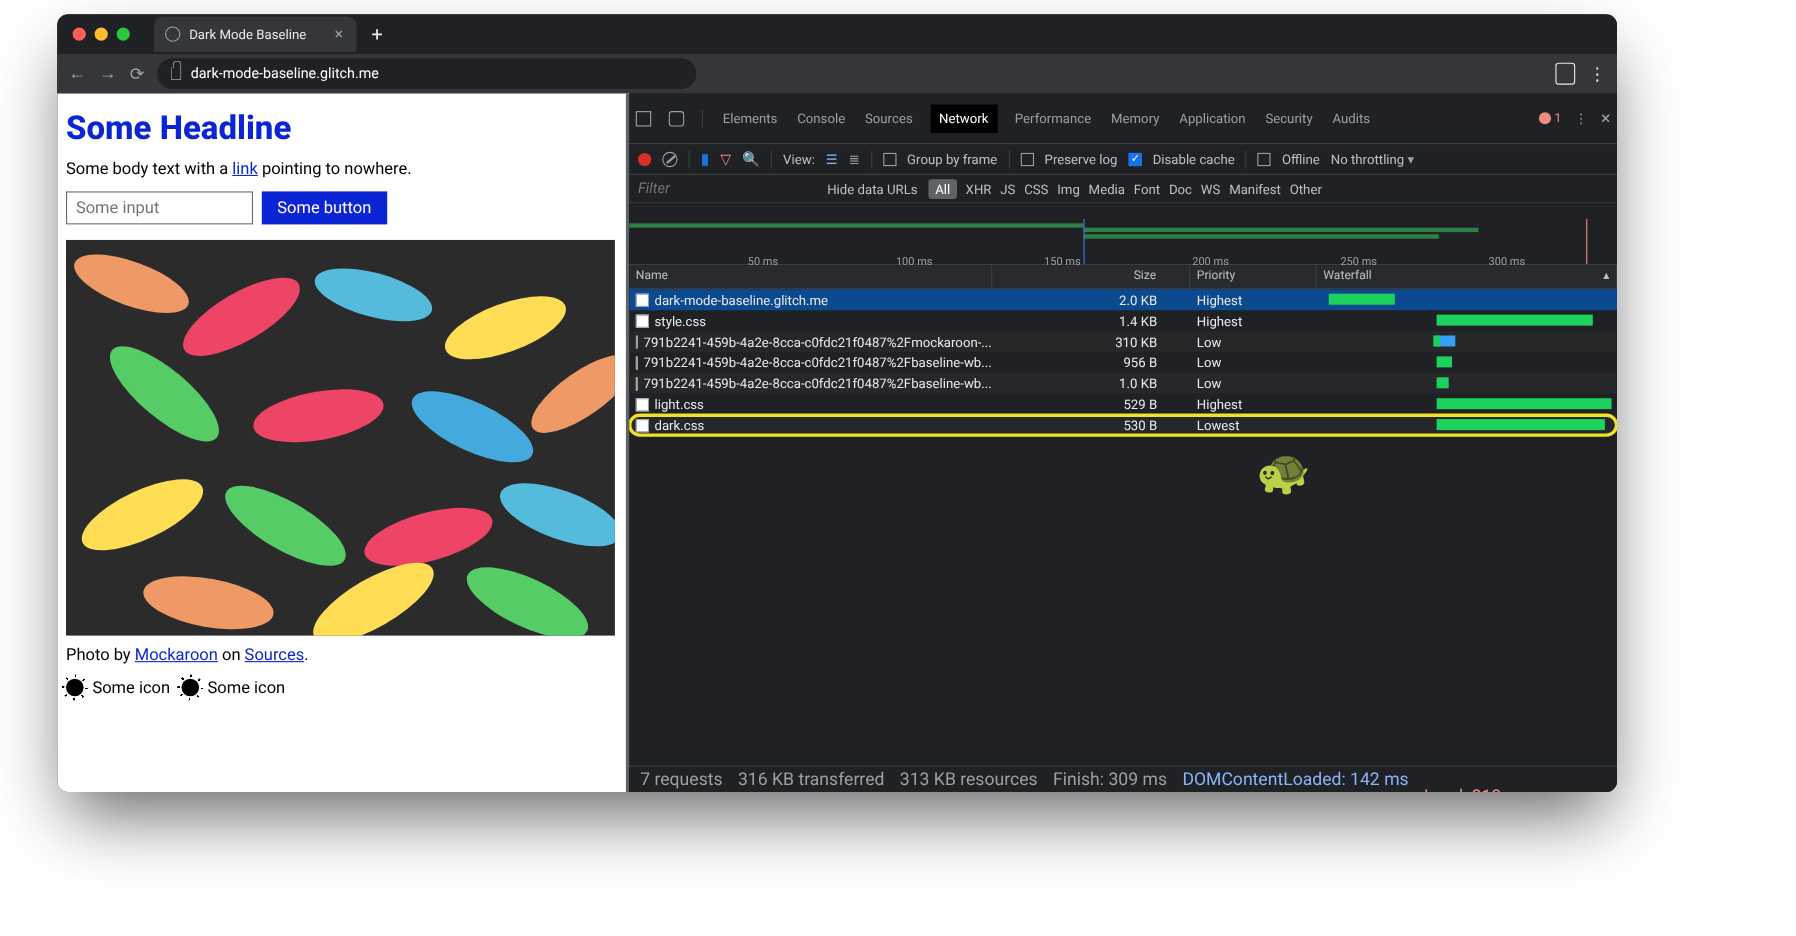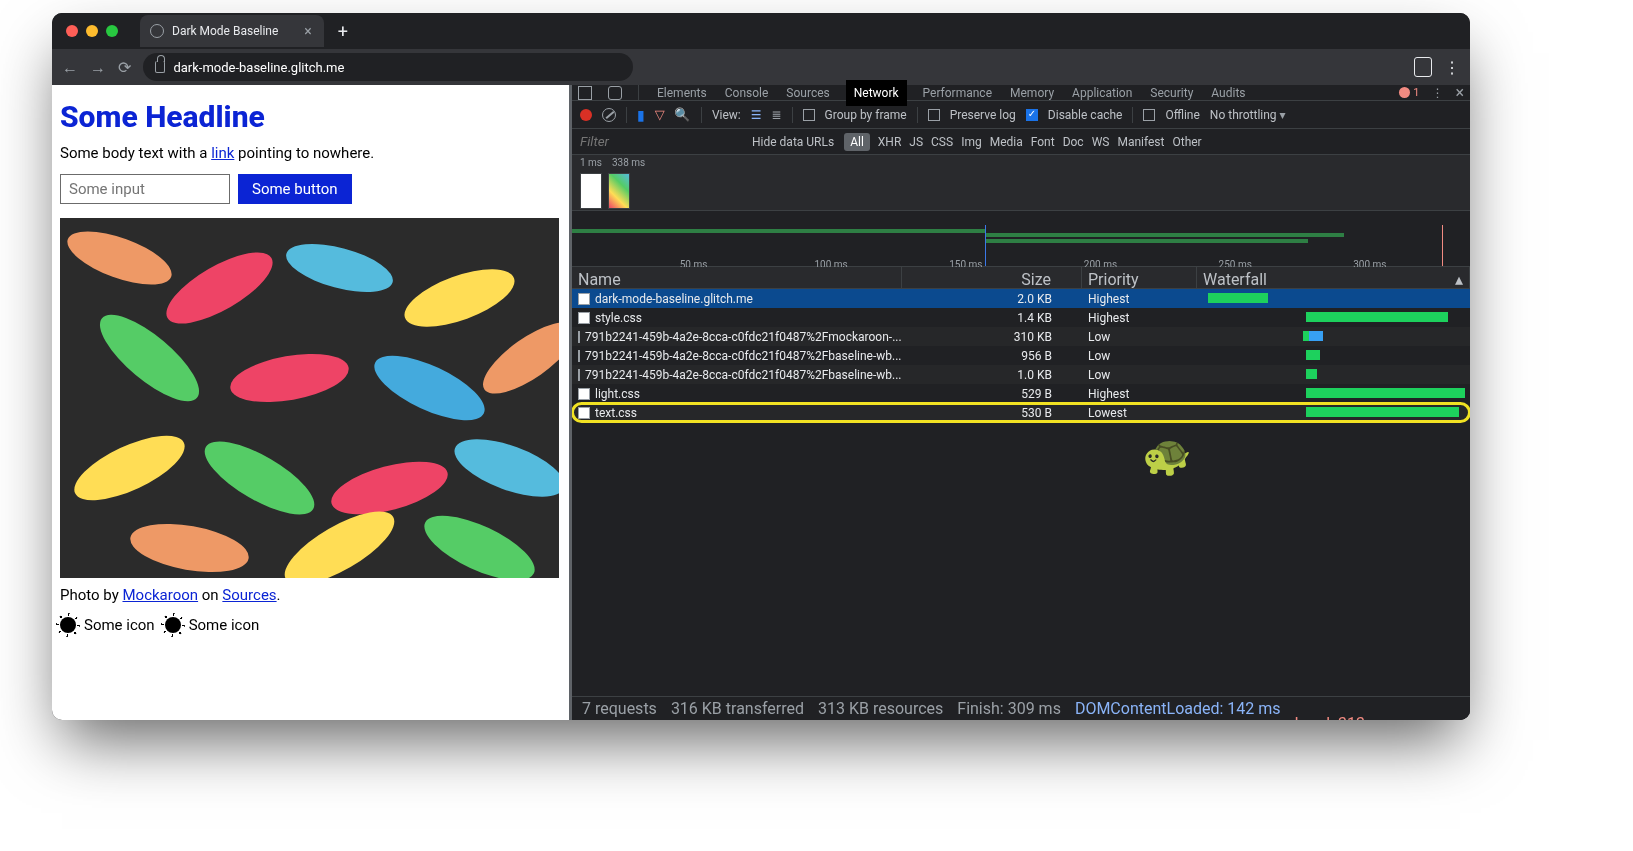--- a/index.html
+++ b/index.html
@@ -42,21 +42,21 @@
 .page input[type=text] { width: 170px; height: 30px; border: 1px solid #6b6b6b; padding: 0 8px; font-size: 15px; }
 .page button { height: 30px; padding: 0 14px; background: #0b24d4; color: #fff; border: none; font-size: 15px; }
 .page .hero { width: 100%; height: 360px; display: block; border-radius: 2px; }
 .page .credit { font-size: 15px; margin-top: 8px; }
 .page .icons { display: flex; align-items: center; gap: 4px; margin-top: 10px; font-size: 15px; }
 .sun { width: 16px; height: 16px; border-radius: 50%; background: #000; position: relative; display: inline-block; margin-right: 4px; }
 .sun::after { content: ""; position: absolute; inset: -4px; border-radius: 50%; background: repeating-conic-gradient(#000 0 8deg, transparent 8deg 45deg); -webkit-mask: radial-gradient(circle, transparent 55%, #000 56%); mask: radial-gradient(circle, transparent 55%, #000 56%); }
 
 
 .dt { flex: 1; background: #202124; color: #e8eaed; font-size: 12px; display: flex; flex-direction: column; }
-.dt .tabsrow { height: 16px; border-bottom: 1px solid #3c4043; display: flex; align-items: center; padding: 0 6px; gap: 16px; color: #9aa0a6; }
+.dt .tabsrow { height: 46px; border-bottom: 1px solid #3c4043; display: flex; align-items: center; padding: 0 6px; gap: 16px; color: #9aa0a6; }
 .dt .tabsrow .sq { width: 14px; height: 14px; border: 1.5px solid #9aa0a6; }
 .dt .tabsrow .t { padding: 0 2px; cursor: default; }
 .dt .tabsrow .t.active { color: #fff; background: #000; padding: 6px 8px; }
 .dt .tabsrow .right { margin-left: auto; display: flex; align-items: center; gap: 12px; }
 .dt .tabsrow .err { color: #f28b82; font-size: 11px; display: flex; align-items: center; gap: 3px; }
 .dt .tabsrow .err::before { content: ""; width: 11px; height: 11px; background: #f28b82; border-radius: 50%; }
 .dt .tabsrow .x2 { font-size: 16px; color: #9aa0a6; }
 
 .dt .optrow { height: 28px; border-bottom: 1px solid #3c4043; display: flex; align-items: center; padding: 0 8px; gap: 10px; color: #9aa0a6; }
 .dt .optrow .rec { width: 12px; height: 12px; border-radius: 50%; background: #d93025; }
@@ -78,21 +78,21 @@
 
 .dt .overview { height: 56px; background: #292a2d; border-bottom: 1px solid #3c4043; display: flex; align-items: flex-start; padding: 4px 8px; gap: 6px; }
 .dt .overview .thumb { width: 22px; height: 36px; background: #fff; border: 1px solid #3c4043; }
 .dt .overview .capt { position: absolute; color: #9aa0a6; font-size: 10px; }
 
 .dt .timeline { height: 56px; border-bottom: 1px solid #3c4043; position: relative; background: #202124; }
 .dt .timeline .tick { position: absolute; top: 4px; color: #9aa0a6; font-size: 10px; margin-top: 44px; }
 .dt .timeline .band { position: absolute; height: 4px; background: #34a853; opacity: .7; }
 
 .dt .table { flex: 1; overflow: hidden; position: relative; }
-.dt .thead { display: flex; height: 22px; background: #292a2d; border-bottom: 1px solid #3c4043; color: #bdc1c6; font-size: 16px; justify-content: flex-end; }
+.dt .thead { display: flex; height: 22px; background: #292a2d; border-bottom: 1px solid #3c4043; color: #bdc1c6; font-size: 11px; justify-content: flex-end; }
 .dt .th { padding: 3px 6px; border-right: 1px solid #3c4043; }
 .dt .c-name { width: 330px; } .dt .c-size { width: 180px; text-align: right; padding-right: 30px; } .dt .c-pri { width: 115px; } .dt .c-wf { flex: 1; }
 .dt .trow { display: flex; height: 19px; color: #e8eaed; font-size: 12px; align-items: center; }
 .dt .trow:nth-child(odd) { background: #262729; }
 .dt .trow .cell { padding: 0 6px; }
 .dt .trow .cell.c-name { width: 330px; display: flex; align-items: center; gap: 5px; overflow: hidden; white-space: nowrap; }
 .dt .trow .cell.c-size { width: 180px; text-align: right; padding-right: 30px; }
 .dt .trow .cell.c-pri { width: 115px; }
 .dt .trow .cell.c-wf { flex: 1; position: relative; height: 100%; }
 .dt .trow.sel { background: #0b4a8f; }
@@ -229,26 +229,20 @@
         <span class="l sel">No throttling</span>
       </div>
 
       <div class="filtrow">
         <input class="filter" placeholder="Filter" style="">
         <span class="cb on"></span>
         <span class="l" style="color:#bdc1c6">Hide data URLs</span>
         <span id="type-pills"><span class="pill on" style="margin-right: 8px;">All</span><span class="pill" style="margin-right: 8px;">XHR</span><span class="pill" style="margin-right: 8px;">JS</span><span class="pill" style="margin-right: 8px;">CSS</span><span class="pill" style="margin-right: 8px;">Img</span><span class="pill" style="margin-right: 8px;">Media</span><span class="pill" style="margin-right: 8px;">Font</span><span class="pill" style="margin-right: 8px;">Doc</span><span class="pill" style="margin-right: 8px;">WS</span><span class="pill" style="margin-right: 8px;">Manifest</span><span class="pill" style="margin-right: 8px;">Other</span></span>
       </div>
 
-      <div class="overview" style="position:relative">
-        <span class="capt" style="left:8px; top:2px">1 ms</span>
-        <span class="capt" style="left:40px; top:2px">338 ms</span>
-        <div class="thumb" style="margin-top:14px"></div>
-        <div class="thumb" style="margin-top:14px;background:linear-gradient(45deg,#e46,#fd5,#5c6,#5bd)"></div>
-      </div>
 
       <div class="timeline" id="timeline">
         <div class="band" style="left:0; top:18px; width:46%;"></div>
         <div class="band" style="left:46%; top:22px; width:40%;"></div>
         <div class="band" style="left:46%; top:28px; width:36%;"></div>
         <div style="position:absolute; left:46%; top:14px; bottom:0; width:1px; background:#3b78e7"></div>
         <div style="position:absolute; right:3%; top:14px; bottom:0; width:1px; background:#f28b82"></div>
       <span class="tick" style="left: 12%;">50 ms</span>
           <span class="tick" style="left: 27%;">100 ms</span>
           <span class="tick" style="left: 42%;">150 ms</span>
@@ -328,21 +322,21 @@
               </div>
               <div class="cell c-size">529 B</div>
               <div class="cell c-pri">Highest</div>
               <div class="cell c-wf">
                 <div class="wbar" style="left: 40%; width: 58%;"></div>
               </div>
             </div>
             <div class="trow hl">
               <div class="cell c-name">
                 <span class="fi"></span>
-                <span>text.css</span>
+                <span>dark.css</span>
               </div>
               <div class="cell c-size">530 B</div>
               <div class="cell c-pri">Lowest</div>
               <div class="cell c-wf">
                 <div class="wbar" style="left: 40%; width: 56%;"></div>
               </div>
             </div>
           </div>
         <div class="turtle">🐢</div>
       </div>

